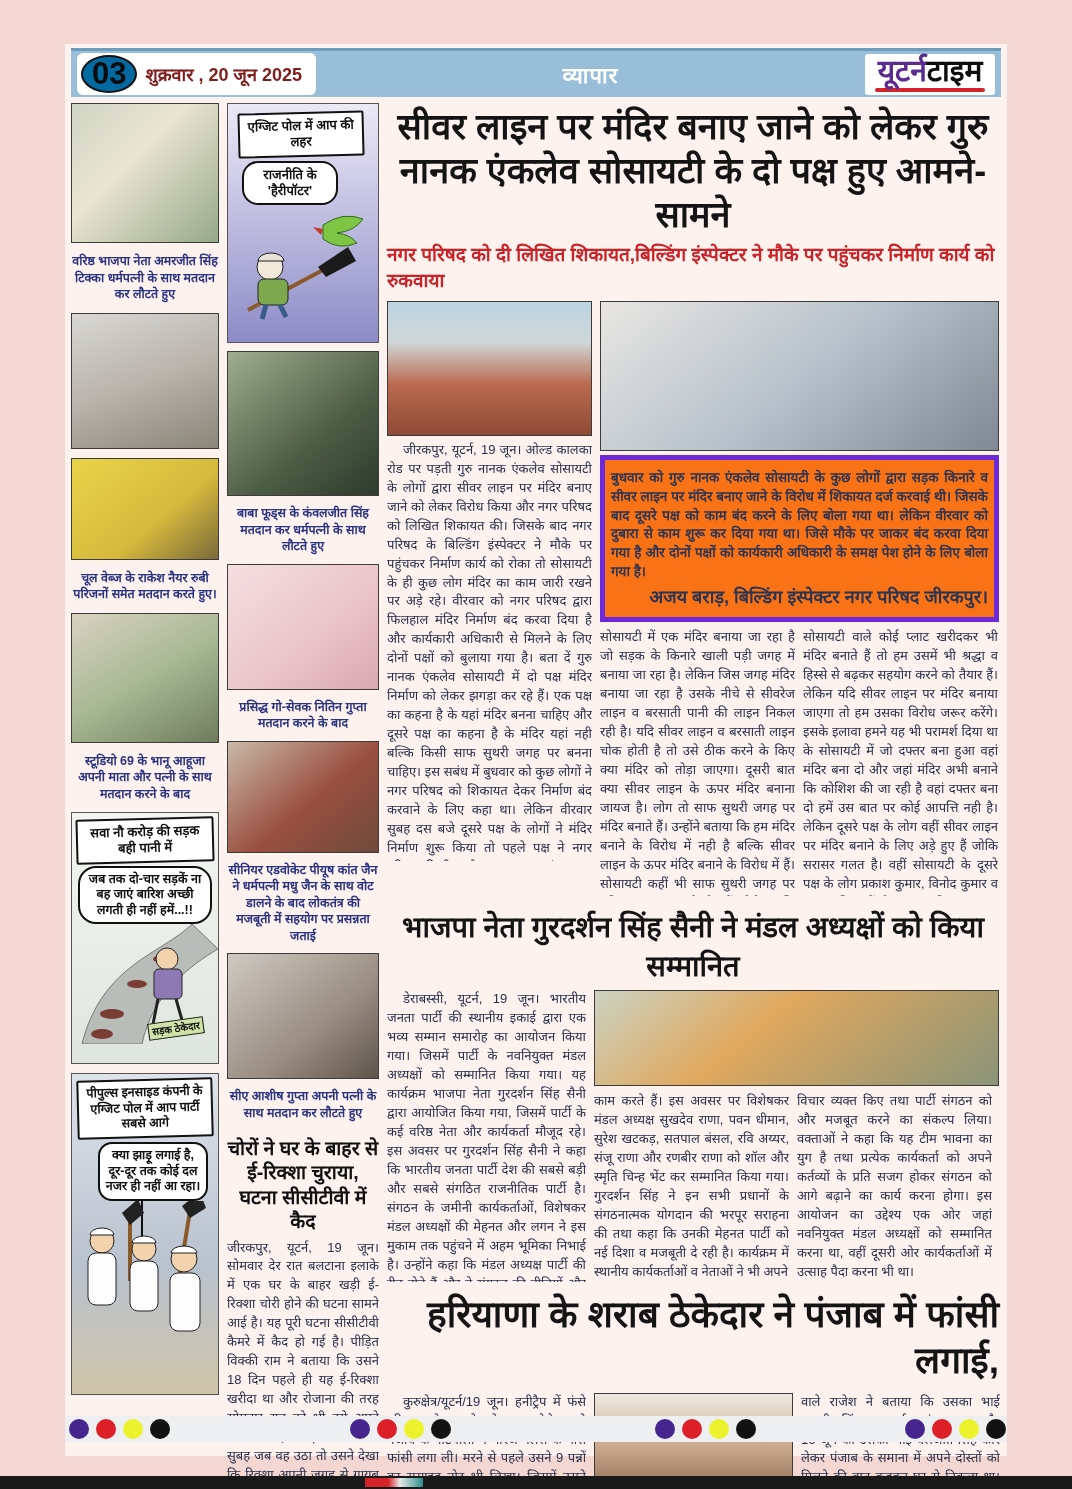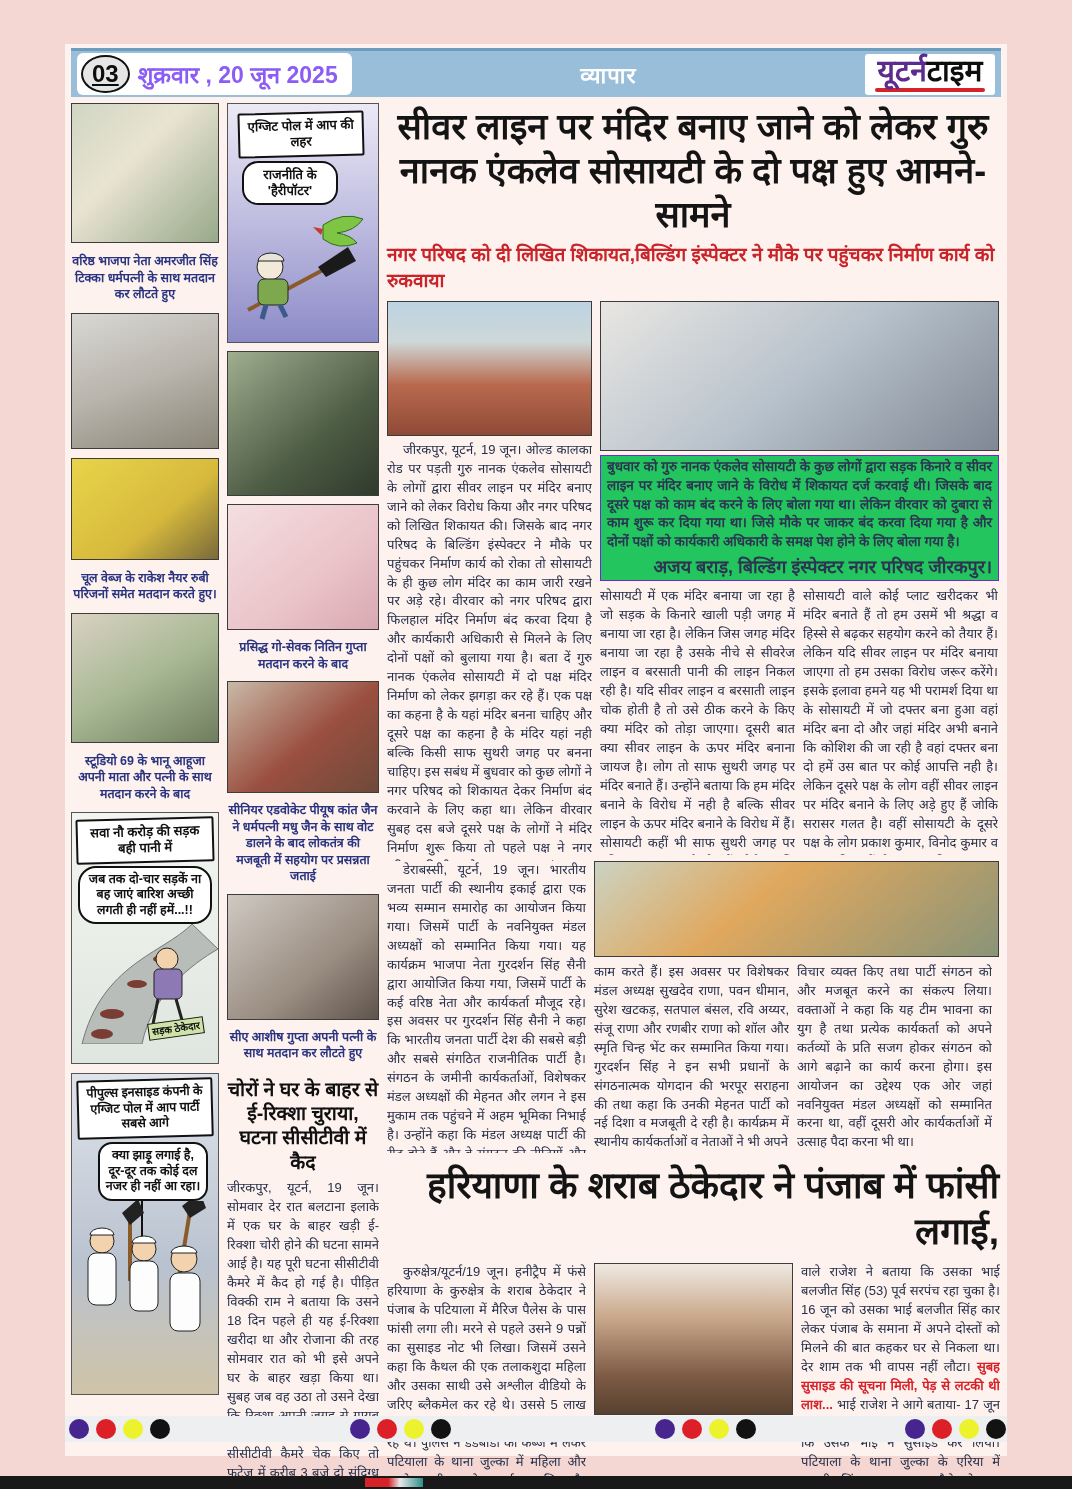--- a/index.html
+++ b/index.html
@@ -2,22 +2,22 @@
 <html><head>
 <meta charset="utf-8">
 <style>
   html,body{margin:0;padding:0;}
   body{width:1072px;height:1489px;font-family:"Liberation Sans",sans-serif;background:#f4d7d2;}
   .frame{position:relative;width:1072px;height:1489px;background:#f4d7d2;overflow:hidden;}
   .paper{position:absolute;left:65px;top:44px;width:942px;height:1412px;background:#fdf2ee;padding:0;}
   
   .topbar{margin:4px 6px 6px 6px;height:46px;background:#98bed9;border-top:3px solid #6d9cbd;display:flex;align-items:center;justify-content:space-between;padding:0 6px;}
   .pagenum-box{background:#fff;border-radius:6px;display:flex;align-items:center;gap:8px;padding:2px 14px 2px 4px;height:38px;}
-  .pagenum{font-size:24px;font-weight:800;color:#0c0c0c;border:2px solid #111;border-radius:50%;padding:0 9px;line-height:34px;background:#e5e5e5;text-decoration:underline;}
-  .date{font-size:23px;font-weight:800;color:#8b5cf6;}
+  .pagenum{font-size:31px;font-weight:800;color:#0c0c0c;border:2px solid #111;border-radius:50%;padding:0 9px;line-height:34px;background:#0369a1;}
+  .date{font-size:18px;font-weight:800;color:#7f1d1d;}
   .section{color:#fff;font-size:22px;font-weight:700;letter-spacing:1px;}
   .masthead{background:#fff;border-radius:3px;padding:2px 10px;text-align:center;line-height:1;}
   .mh1{color:#5b2b8e;font-size:30px;font-weight:800;}
   .mh2{color:#0d0d0d;font-size:30px;font-weight:800;}
   .mh-tagline{height:4px;width:110px;background:#d6232a;margin:2px auto 1px auto;border-radius:2px;}
   
   .cols{display:flex;gap:8px;padding:0 6px;}
   .lcol{width:148px;flex:none;display:flex;flex-direction:column;gap:9px;}
   .ccol{width:152px;flex:none;display:flex;flex-direction:column;gap:8px;}
   .mcol{width:612px;flex:none;}
@@ -29,21 +29,21 @@
   
   .cartoon{border:1px solid #555;box-sizing:border-box;position:relative;overflow:hidden;}
   .bubble{background:#fff;border:2px solid #111;border-radius:8px;font-weight:700;color:#111;text-align:center;padding:4px 5px;line-height:1.25;}
   .jag{border-radius:2px;transform:rotate(-1.5deg);}
   
   .a1-headline{font-size:36px;line-height:1.22;font-weight:800;color:#141414;text-align:center;margin:2px 0 4px 0;}
   .a1-sub{font-size:19px;font-weight:800;color:#c92429;margin-bottom:8px;}
   .a1-grid{display:flex;gap:8px;}
   .a1-left{width:205px;flex:none;}
   .a1-right{width:399px;flex:none;}
-  .a1-caption-block{border:1px solid #6d28d9;background:#22c55e;padding:2px 6px;margin-top:4px;}
+  .a1-caption-block{border:5px solid #6d28d9;background:#f97316;padding:9px 6px;margin-top:4px;}
   .a1-caption-txt{font-size:13.5px;font-weight:700;color:#2c3452;text-align:justify;line-height:1.4;}
   .a1-byline{font-size:18px;font-weight:800;color:#2c3452;text-align:right;margin-top:2px;}
   .two-cols{display:flex;gap:8px;margin-top:6px;}
   .two-cols>div{width:195px;flex:none;}
   
   .a2-headline{font-size:29px;font-weight:800;color:#141414;text-align:center;margin:10px 0 6px 0;}
   .a3-headline{font-size:37px;font-weight:800;color:#141414;text-align:right;line-height:1.25;margin:10px 0 8px 0;}
   .art-grid{display:flex;gap:8px;}
   .art-grid>.c{width:199px;flex:none;}
   .rick-head{font-size:19.5px;font-weight:800;color:#101010;text-align:center;line-height:1.25;margin:6px 0 5px 0;}
@@ -136,20 +136,21 @@
             <path d="M90,62 l30,-20 l8,14 l-30,16 Z" fill="#1a1a1a"></path>
             <circle cx="42" cy="62" r="13" fill="#f3e9d8" stroke="#222"></circle>
             <path d="M30,56 a13,8 0 0 1 26,0 Z" fill="#e8e4da" stroke="#222"></path>
             <rect x="30" y="74" width="30" height="26" rx="6" fill="#7da84e" stroke="#222"></rect>
             <line x1="38" y1="100" x2="34" y2="114" stroke="#3a5a8a" stroke-width="5"></line>
             <line x1="52" y1="100" x2="58" y2="112" stroke="#3a5a8a" stroke-width="5"></line>
           </svg>
         </div>
 
         <div class="photo" style="height:145px;background:linear-gradient(140deg,#9fae8f,#4e5d45 60%,#2e3a2c);"></div>
+        <div class="cap">बाबा फूड्स के कंवलजीत सिंह मतदान कर धर्मपत्नी के साथ लौटते हुए</div>
 
         <div class="photo" style="height:126px;background:linear-gradient(140deg,#f4dfe0,#eac3c8 60%,#d8a8b0);"></div>
         <div class="cap">प्रसिद्ध गो-सेवक नितिन गुप्ता मतदान करने के बाद</div>
 
         <div class="photo" style="height:112px;background:linear-gradient(140deg,#c9b9a8,#9a4f3f 55%,#6e4a3a);"></div>
         <div class="cap">सीनियर एडवोकेट पीयूष कांत जैन ने धर्मपत्नी मधु जैन के साथ वोट डालने के बाद लोकतंत्र की मजबूती में सहयोग पर प्रसन्नता जताई</div>
 
         <div class="photo" style="height:126px;background:linear-gradient(140deg,#cfc9c2,#9a8d82 60%,#5f544c);"></div>
         <div class="cap">सीए आशीष गुप्ता अपनी पत्नी के साथ मतदान कर लौटते हुए</div>
 
@@ -177,20 +178,21 @@
               </div>
               <div class="two-cols">
                 <div class="body-txt" style="height:268px;">सोसायटी में एक मंदिर बनाया जा रहा है जो सड़क के किनारे खाली पड़ी जगह में बनाया जा रहा है। लेकिन जिस जगह मंदिर बनाया जा रहा है उसके नीचे से सीवरेज लाइन व बरसाती पानी की लाइन निकल रही है। यदि सीवर लाइन व बरसाती लाइन चोक होती है तो उसे ठीक करने के किए क्या मंदिर को तोड़ा जाएगा। दूसरी बात क्या सीवर लाइन के ऊपर मंदिर बनाना जायज है। लोग तो साफ सुथरी जगह पर मंदिर बनाते हैं। उन्होंने बताया कि हम मंदिर बनाने के विरोध में नही है बल्कि सीवर लाइन के ऊपर मंदिर बनाने के विरोध में हैं। सोसायटी कहीं भी साफ सुथरी जगह पर मंदिर बनाया जाता है तो हमें कोई आपत्ति नहीं है। बल्कि हम सब लोग भी उसमें बढ़ चढ़कर सहयोग करेंगे। उन्होंने यहां तक बोला के यदि</div>
                 <div class="body-txt" style="height:268px;">सोसायटी वाले कोई प्लाट खरीदकर भी मंदिर बनाते हैं तो हम उसमें भी श्रद्धा व हिस्से से बढ़कर सहयोग करने को तैयार हैं। लेकिन यदि सीवर लाइन पर मंदिर बनाया जाएगा तो हम उसका विरोध जरूर करेंगे। इसके इलावा हमने यह भी परामर्श दिया था के सोसायटी में जो दफ्तर बना हुआ वहां मंदिर बना दो और जहां मंदिर अभी बनाने कि कोशिश की जा रही है वहां दफ्तर बना दो हमें उस बात पर कोई आपत्ति नही है। लेकिन दूसरे पक्ष के लोग वहीं सीवर लाइन पर मंदिर बनाने के लिए अड़े हुए हैं जोकि सरासर गलत है। वहीं सोसायटी के दूसरे पक्ष के लोग प्रकाश कुमार, विनोद कुमार व अन्य महिलाओं ने बताया की यह जगह खाली पड़ी है और सोसायटी के आधे से ज्यादा लोग यहां मंदिर बनाने के सहयोग में हैं।</div>
               </div>
             </div>
           </div>
         </div>
 
         <div>
+          <div class="a2-headline">भाजपा नेता गुरदर्शन सिंह सैनी ने मंडल अध्यक्षों को किया सम्मानित</div>
           <div class="art-grid">
             <div class="c body-txt indent" style="height:292px;">डेराबस्सी, यूटर्न, 19 जून। भारतीय जनता पार्टी की स्थानीय इकाई द्वारा एक भव्य सम्मान समारोह का आयोजन किया गया। जिसमें पार्टी के नवनियुक्त मंडल अध्यक्षों को सम्मानित किया गया। यह कार्यक्रम भाजपा नेता गुरदर्शन सिंह सैनी द्वारा आयोजित किया गया, जिसमें पार्टी के कई वरिष्ठ नेता और कार्यकर्ता मौजूद रहे। इस अवसर पर गुरदर्शन सिंह सैनी ने कहा कि भारतीय जनता पार्टी देश की सबसे बड़ी और सबसे संगठित राजनीतिक पार्टी है। संगठन के जमीनी कार्यकर्ताओं, विशेषकर मंडल अध्यक्षों की मेहनत और लगन ने इस मुकाम तक पहुंचने में अहम भूमिका निभाई है। उन्होंने कहा कि मंडल अध्यक्ष पार्टी की रीढ़ होते हैं और वे संगठन की नीतियों और विचारधारा को बूथ स्तर तक पहुंचाने का</div>
             <div style="width:405px;flex:none;">
               <div class="photo" style="height:96px;background:linear-gradient(140deg,#cbd3c2,#e0a85e 40%,#8a9478);"></div>
               <div class="two-cols">
                 <div class="body-txt" style="height:188px;">काम करते हैं। इस अवसर पर विशेषकर मंडल अध्यक्ष सुखदेव राणा, पवन धीमान, सुरेश खटकड़, सतपाल बंसल, रवि अय्यर, संजू राणा और रणबीर राणा को शॉल और स्मृति चिन्ह भेंट कर सम्मानित किया गया। गुरदर्शन सिंह ने इन सभी प्रधानों के संगठनात्मक योगदान की भरपूर सराहना की तथा कहा कि उनकी मेहनत पार्टी को नई दिशा व मजबूती दे रही है। कार्यक्रम में स्थानीय कार्यकर्ताओं व नेताओं ने भी अपने</div>
                 <div class="body-txt" style="height:188px;">विचार व्यक्त किए तथा पार्टी संगठन को और मजबूत करने का संकल्प लिया। वक्ताओं ने कहा कि यह टीम भावना का युग है तथा प्रत्येक कार्यकर्ता को अपने कर्तव्यों के प्रति सजग होकर संगठन को आगे बढ़ाने का कार्य करना होगा। इस आयोजन का उद्देश्य एक ओर जहां नवनियुक्त मंडल अध्यक्षों को सम्मानित करना था, वहीं दूसरी ओर कार्यकर्ताओं में उत्साह पैदा करना भी था।</div>
               </div>
             </div>
           </div>

